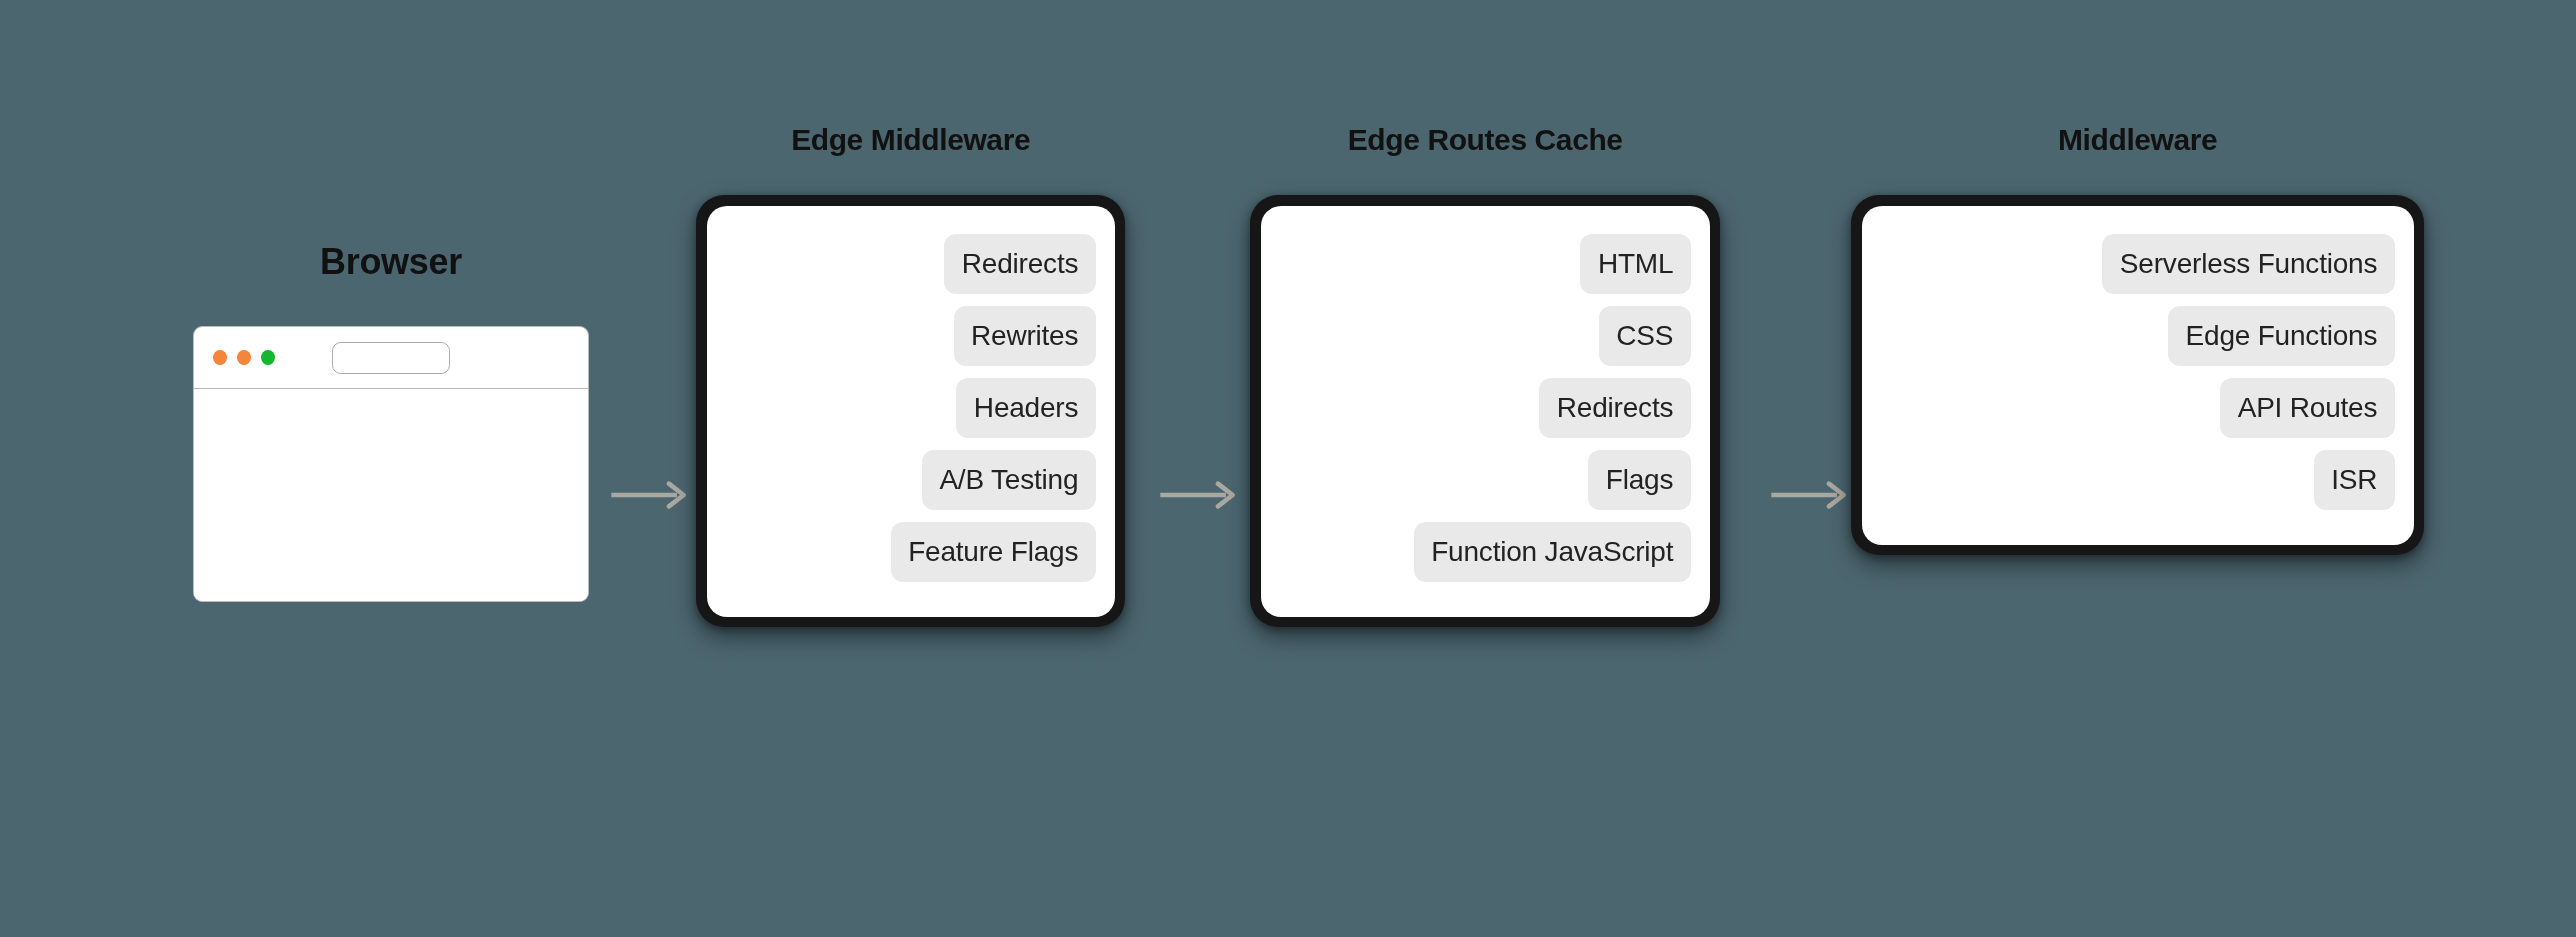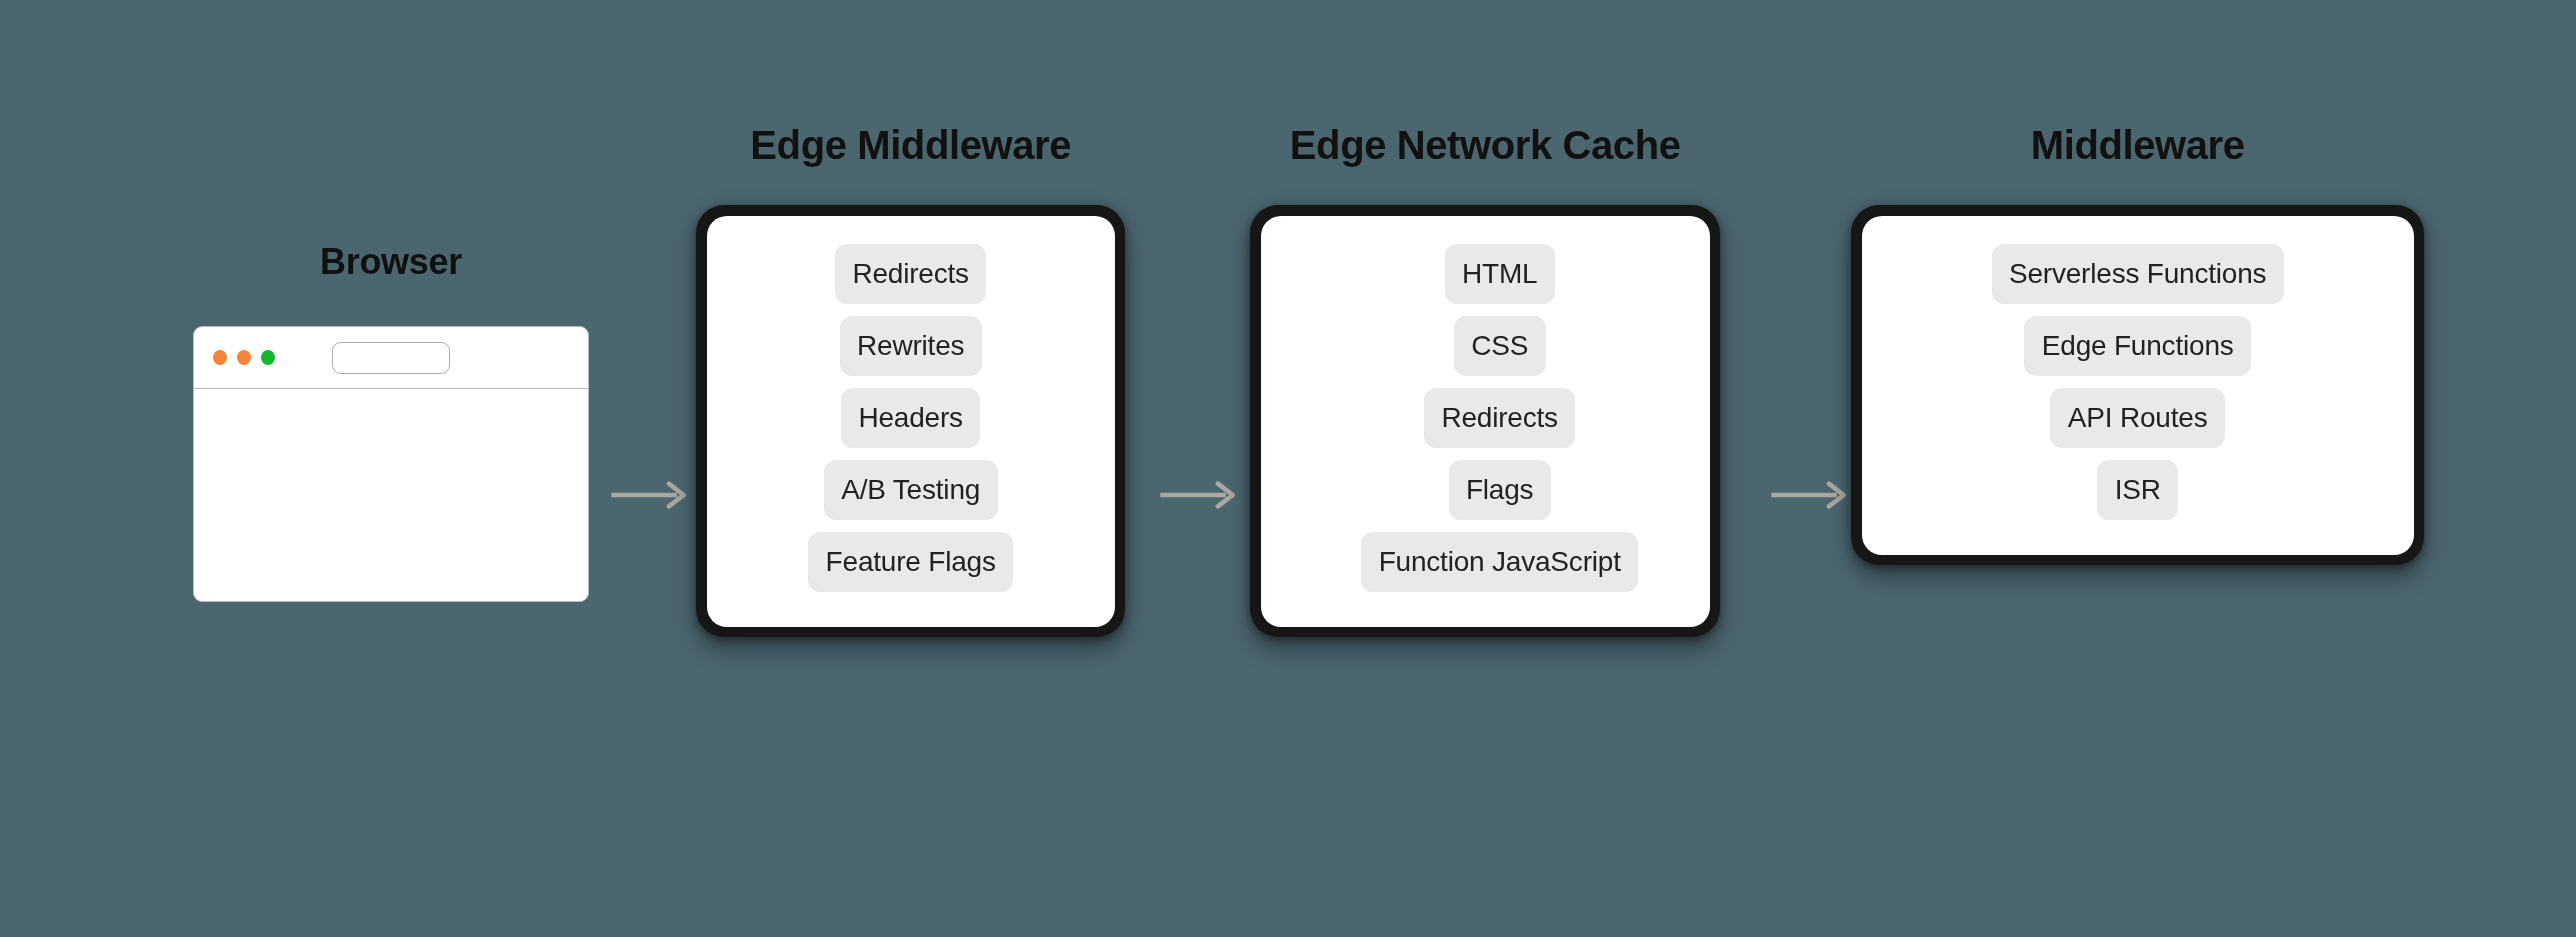--- a/index.html
+++ b/index.html
@@ -90,21 +90,21 @@
 
   
   .stage {
     position: absolute;
     top: 125px;
     display: flex;
     flex-direction: column;
     align-items: center;
   }
   .stage-title {
-    font-size: 40px;
+    font-size: 30px;
     font-weight: 700;
     color: #111111;
     letter-spacing: -0.4px;
     line-height: 1;
     white-space: nowrap;
     margin-bottom: 40px;
     text-align: center;
   }
   .card-frame {
     background: #161616;
@@ -112,21 +112,21 @@
     padding: 10.7px;
     box-shadow: 0 10.7px 23px rgba(0,0,0,0.42), 0 2.7px 8px rgba(0,0,0,0.35);
   }
   .card-inner {
     background: #ffffff;
     border-radius: 20px;
     padding: 28px 19px 35px 19px;
     display: flex;
     flex-direction: column;
     gap: 12px;
-    align-items: center;
+    align-items: flex-end;
   }
   .pill {
     background: #e9e9e9;
     border-radius: 12px;
     height: 60px;
     display: flex;
     align-items: center;
     justify-content: center;
     font-size: 28px;
     font-weight: 400;
@@ -189,21 +189,21 @@
   </div>
 
   <div class="arrow" id="arrow-2">
     <svg viewBox="0 0 118 46" xmlns="http://www.w3.org/2000/svg">
       <path d="M2 23 H100" stroke="#a9a9a1" stroke-width="7" fill="none" stroke-linecap="butt"></path>
       <path d="M88 6 L110 23 L88 40" stroke="#a9a9a1" stroke-width="7" fill="none" stroke-linejoin="round" stroke-linecap="round"></path>
     </svg>
   </div>
 
   <div class="stage" id="stage-cache">
-    <div class="stage-title">Edge Network Cache</div>
+    <div class="stage-title">Edge Routes Cache</div>
     <div class="card-frame">
       <div class="card-inner">
         <div class="pill">HTML</div>
         <div class="pill">CSS</div>
         <div class="pill">Redirects</div>
         <div class="pill">Flags</div>
         <div class="pill">Function JavaScript</div>
       </div>
     </div>
   </div>

